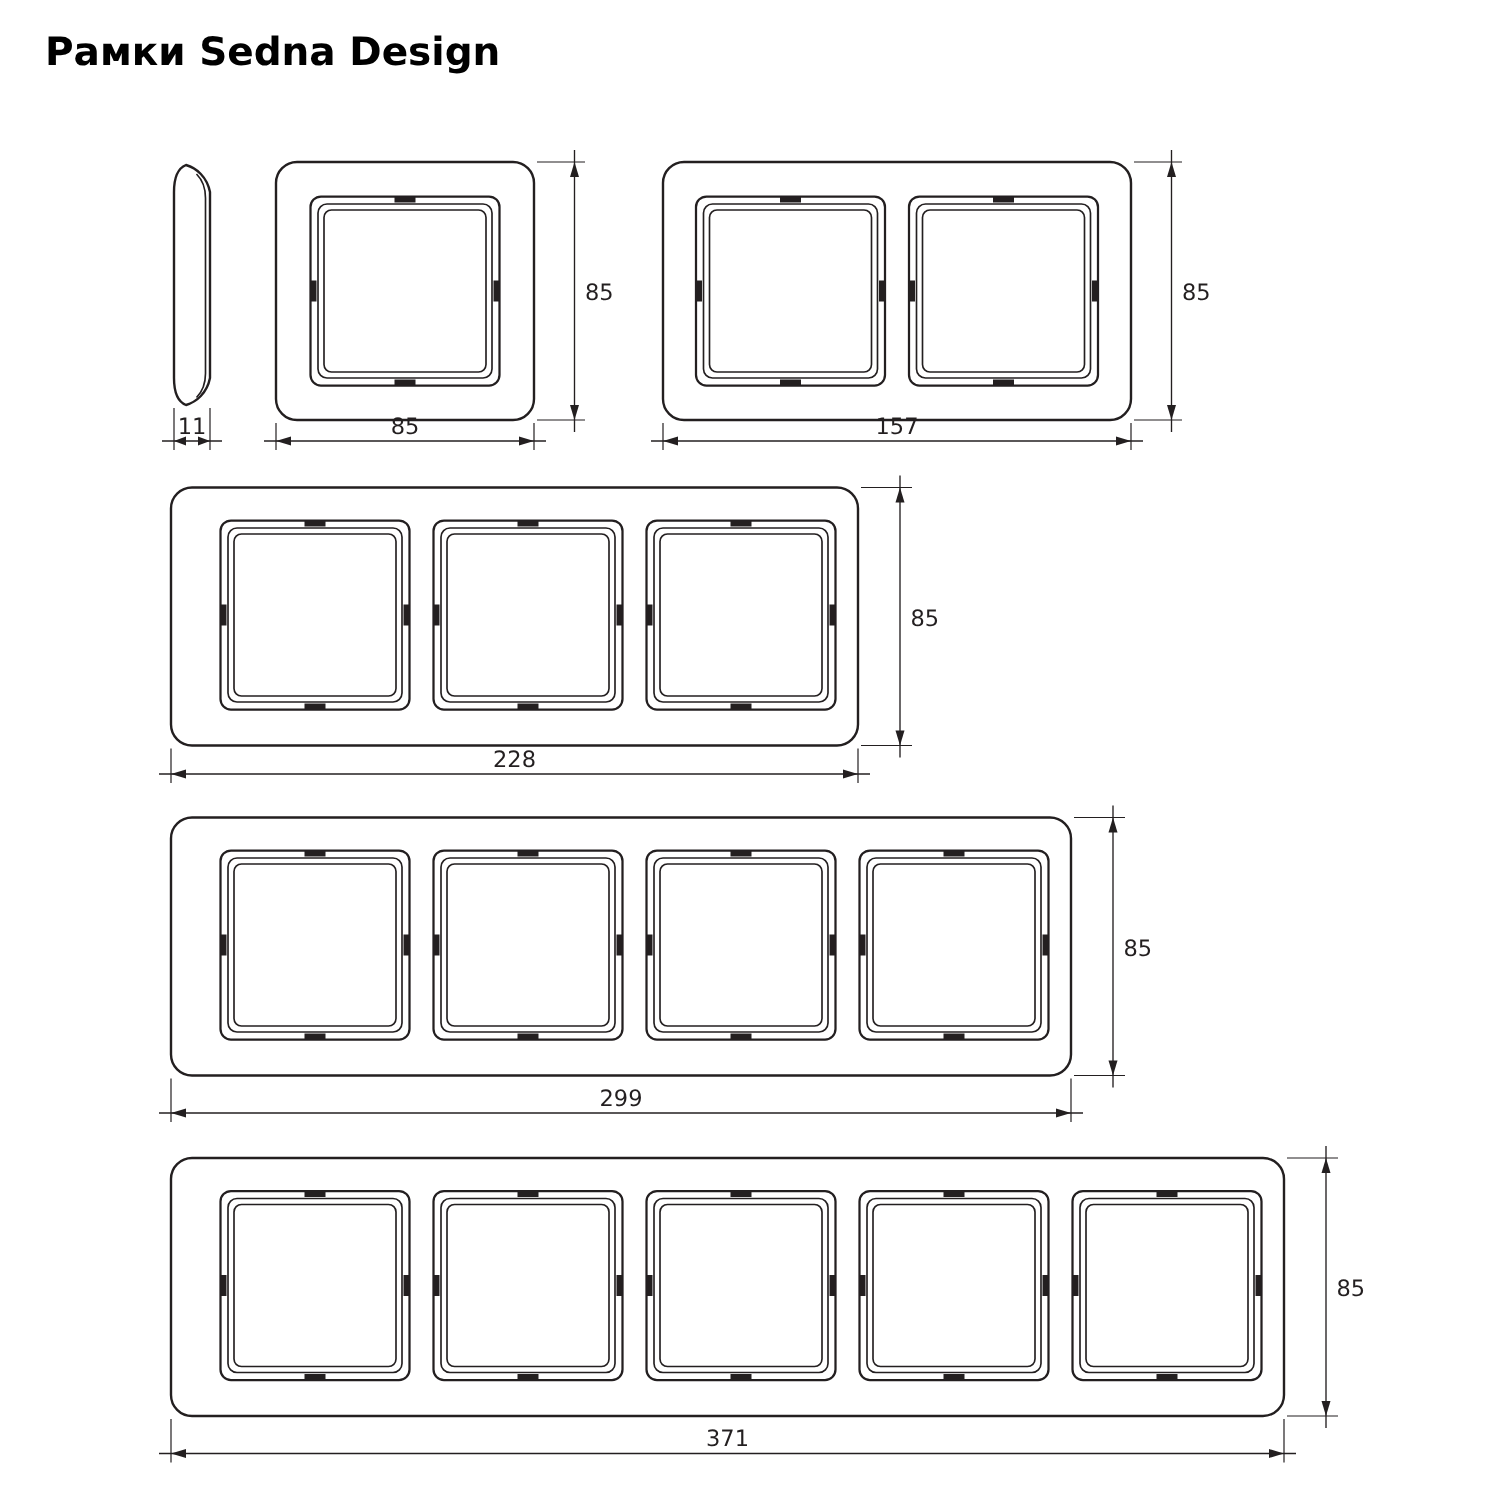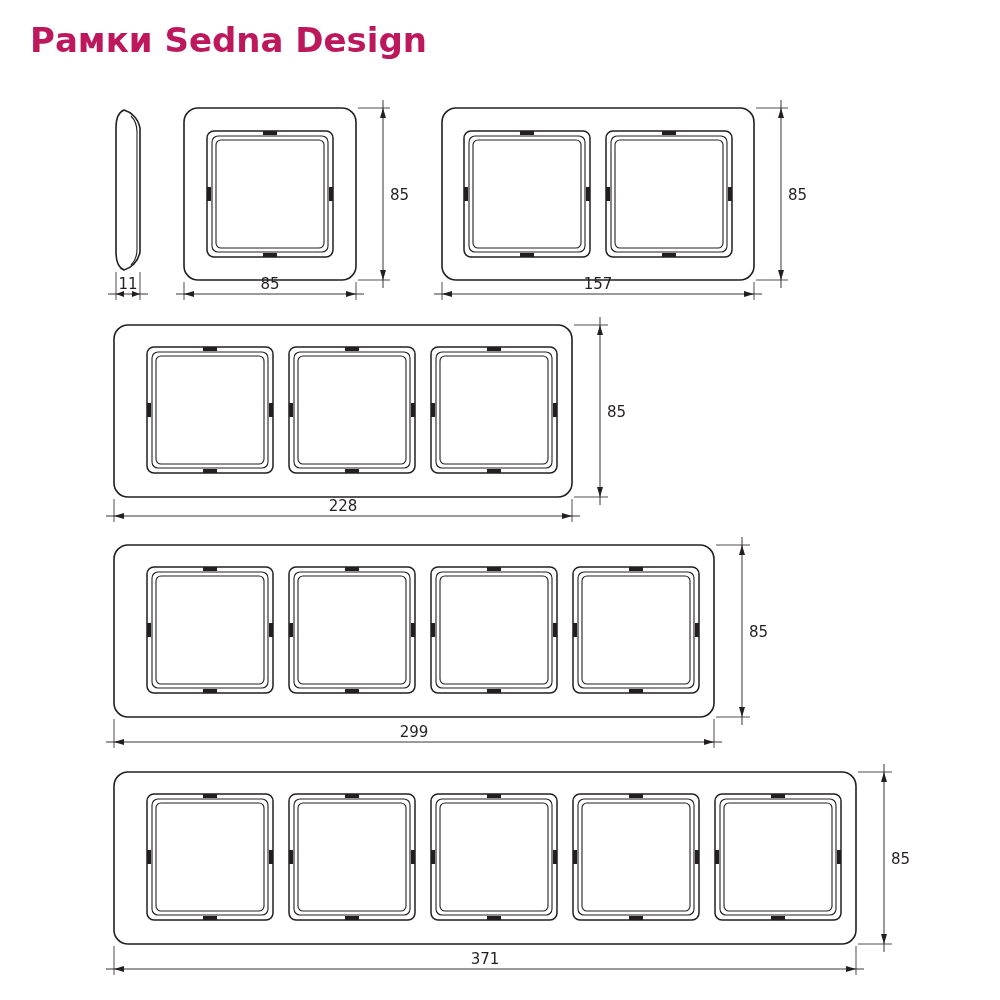--- a/index.html
+++ b/index.html
@@ -8,23 +8,23 @@
     background:#ffffff;
     font-family:"DejaVu Sans", sans-serif;
     position:relative;
     overflow:hidden;
   }
   #stage{position:absolute;inset:0;}
   .title{
     position:absolute;
     left:30px; top:20px;
     font-family:"DejaVu Sans", sans-serif;
-    font-size:34px;
+    font-size:26px;
     font-weight:bold;
-    color:#be185d;
+    color:#000000;
     letter-spacing:0px;
     white-space:nowrap;
   }
   svg{position:absolute;left:0;top:0;width:1000px;height:1000px;}
   .frm{fill:#ffffff;stroke:#231f20;stroke-width:1.6;}
   .inner{fill:none;stroke:#231f20;stroke-width:1.5;}
   .inner2{fill:none;stroke:#231f20;stroke-width:1.1;}
   .nub{fill:#231f20;stroke:none;}
   .dim{stroke:#231f20;stroke-width:0.9;fill:none;}
   .ext{stroke:#231f20;stroke-width:0.8;fill:none;}

